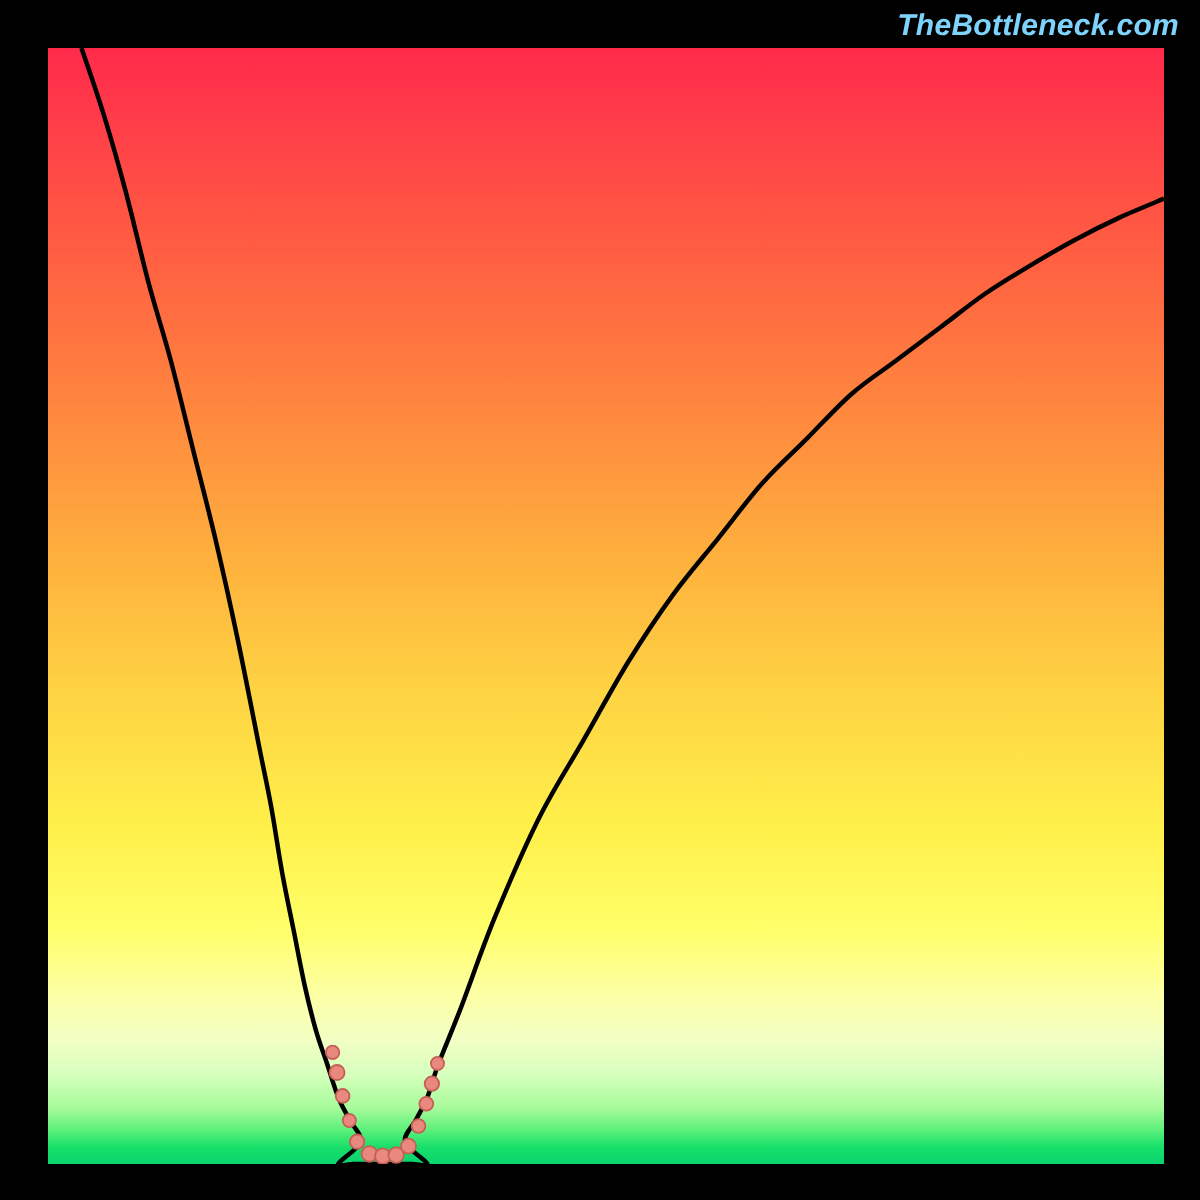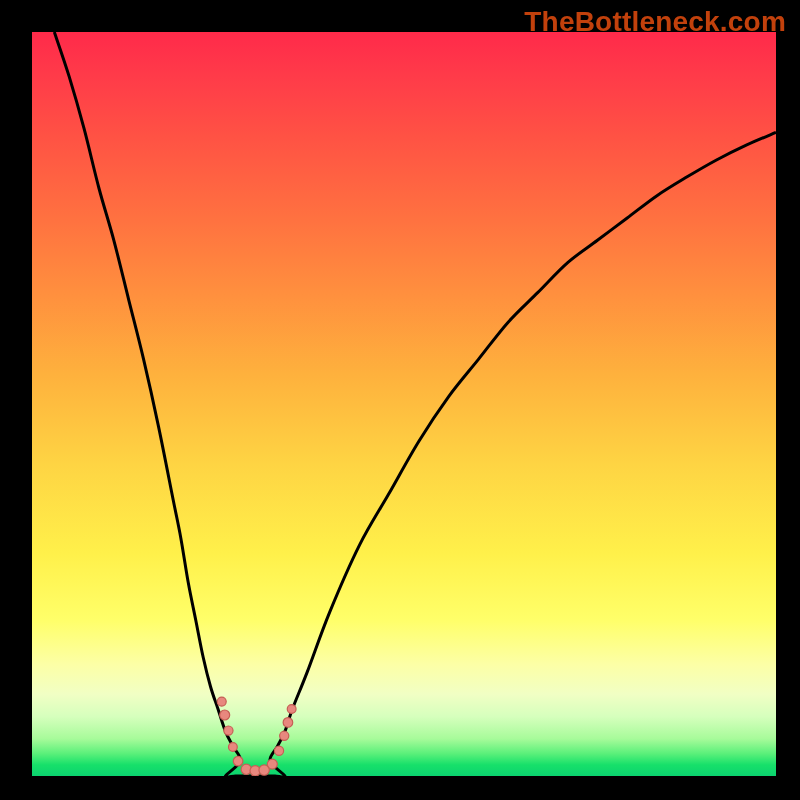--- a/index.html
+++ b/index.html
@@ -53,24 +53,25 @@
   .svg-layer {
     position: absolute;
     inset: 0;
     width: 744px;
     height: 744px;
   }
   .watermark {
     position: absolute;
     top: 6px;
     right: 14px;
-    color: #c2410c;
-    font-size: 28px;
+    color: #7dd3fc;
+    font-size: 20px;
     font-weight: 600;
     letter-spacing: 0.2px;
+    font-style: italic;
   }
 </style>
 </head>
 <body>
 
 <div class="frame">
 
   <div class="watermark">TheBottleneck.com</div>
 
   <div class="plot-area">

